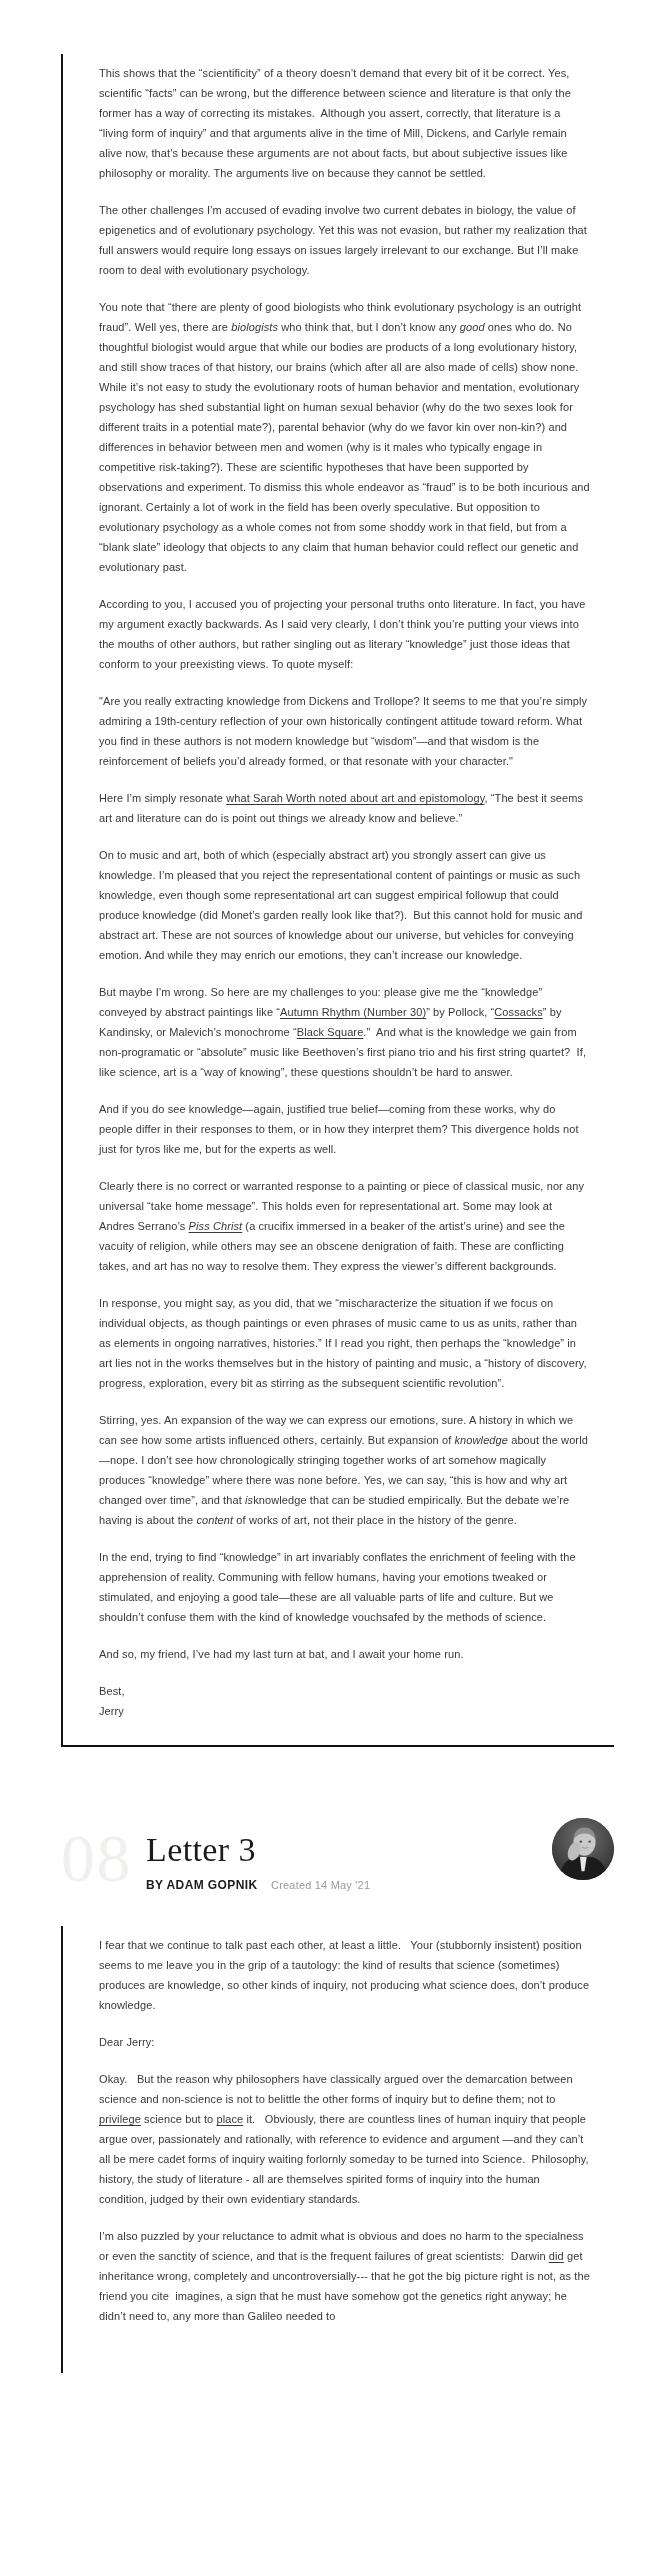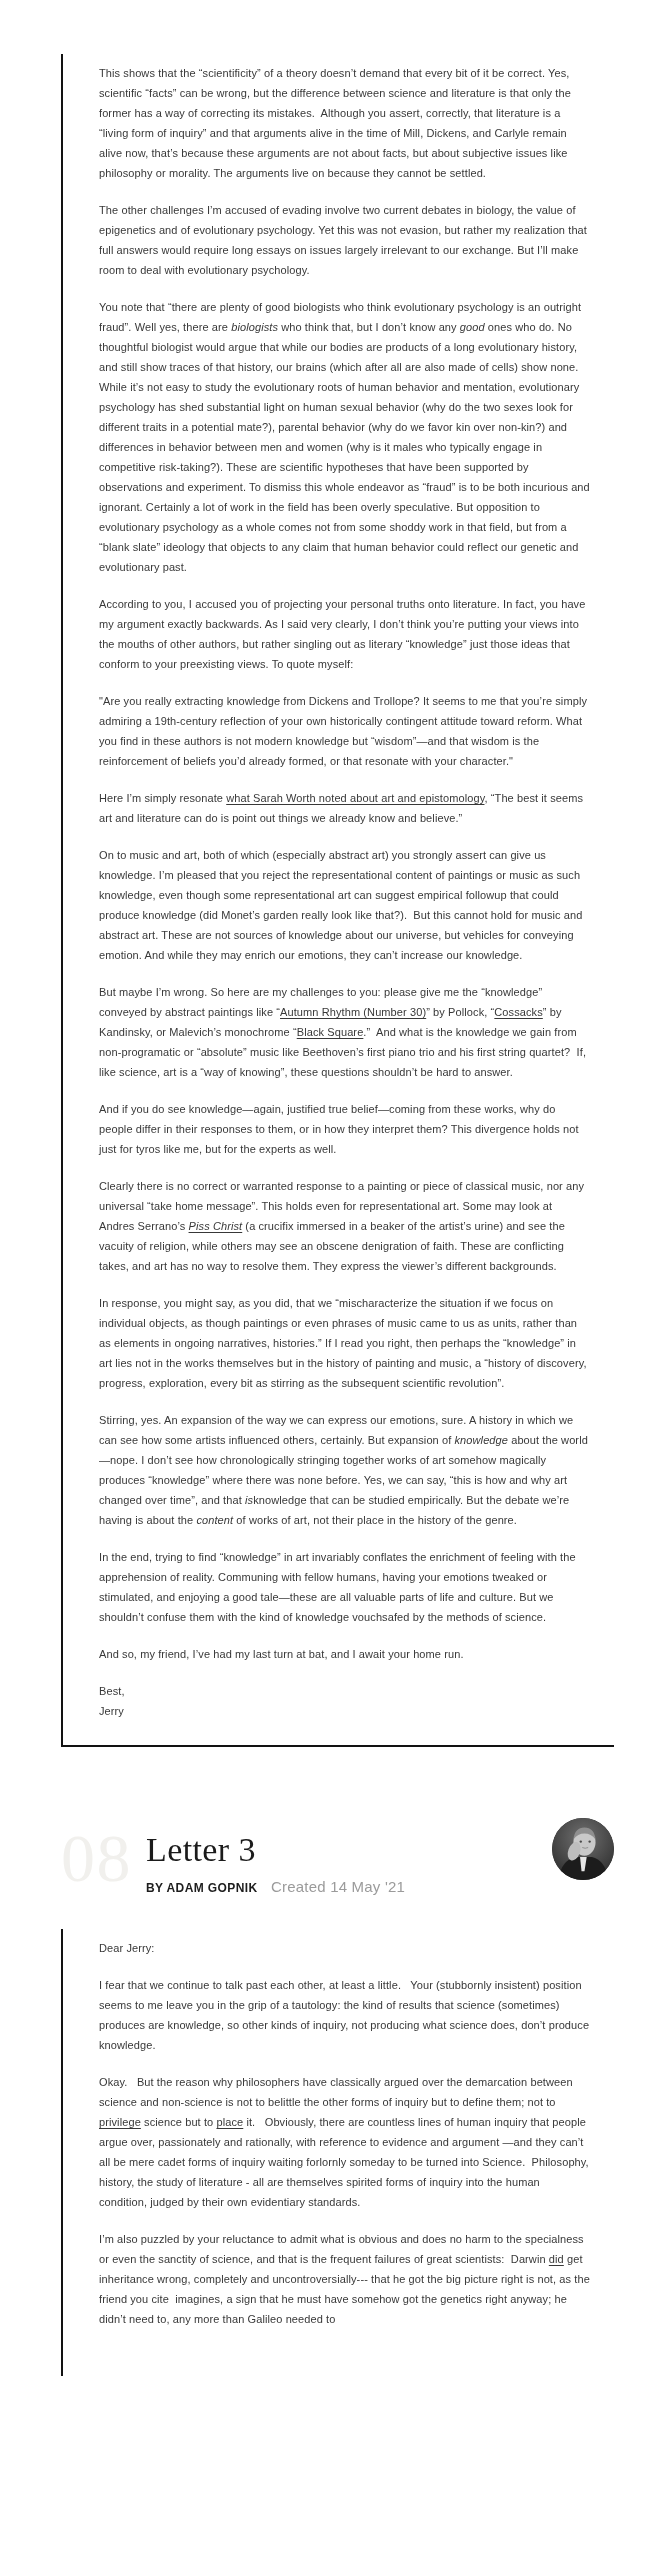--- a/index.html
+++ b/index.html
@@ -79,21 +79,21 @@
     align-items: baseline;
     gap: 13.4px;
   }
   .byline {
     font-size: 12px;
     font-weight: 700;
     letter-spacing: 0.4px;
     color: #1d1d1d;
   }
   .created {
-    font-size: 15px;
+    font-size: 11px;
     color: #9b9b9b;
     letter-spacing: 0.2px;
   }
   .avatar-wrap {
     margin-left: auto;
     width: 62px;
     height: 62px;
     border-radius: 50%;
     overflow: hidden;
     flex: 0 0 auto;
@@ -157,22 +157,22 @@
           <circle cx="39" cy="32" r="1.6" fill="#4a4a4a"></circle>
           <circle cx="51" cy="32" r="1.6" fill="#4a4a4a"></circle>
           <path d="M41 40 Q45 42 49 40" stroke="#8a8a8a" stroke-width="1.2" fill="none"></path>
         </g>
       </svg>
     </div>
   </header>
 
   <section class="letter-box open">
     <div class="letter-body">
+        <p class="para"><span>I fear that we continue to talk past each other, at least a little.   Your (stubbornly insistent) position seems to me leave you in the grip of a tautology: the kind of results that science (sometimes) produces are knowledge, so other kinds of inquiry, not producing what science does, don’t produce knowledge.</span></p>
         <p class="para"><span>Dear Jerry:</span></p>
-        <p class="para"><span>I fear that we continue to talk past each other, at least a little.   Your (stubbornly insistent) position seems to me leave you in the grip of a tautology: the kind of results that science (sometimes) produces are knowledge, so other kinds of inquiry, not producing what science does, don’t produce knowledge.</span></p>
         <p class="para"><span>Okay.   But the reason why philosophers have classically argued over the demarcation between science and non-science is not to belittle the other forms of inquiry but to define them; not to </span><a class="tlink" href="#">privilege</a><span> science but to </span><a class="tlink" href="#">place</a><span> it.   Obviously, there are countless lines of human inquiry that people argue over, passionately and rationally, with reference to evidence and argument —and they can’t all be mere cadet forms of inquiry waiting forlornly someday to be turned into Science.  Philosophy, history, the study of literature - all are themselves spirited forms of inquiry into the human condition, judged by their own evidentiary standards.</span></p>
         <p class="para"><span>I’m also puzzled by your reluctance to admit what is obvious and does no harm to the specialness or even the sanctity of science, and that is the frequent failures of great scientists:  Darwin </span><a class="tlink" href="#">did</a><span> get inheritance wrong, completely and uncontroversially--- that he got the big picture right is not, as the friend you cite  imagines, a sign that he must have somehow got the genetics right anyway; he didn’t need to, any more than Galileo needed to</span></p>
       </div>
   </section>
 
   <div class="bottom-spacer"></div>
 </div>
 
 
 </body></html>

